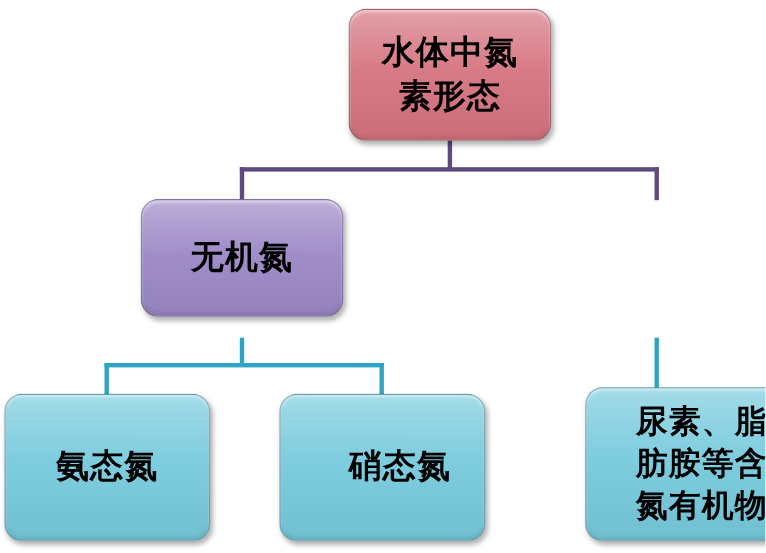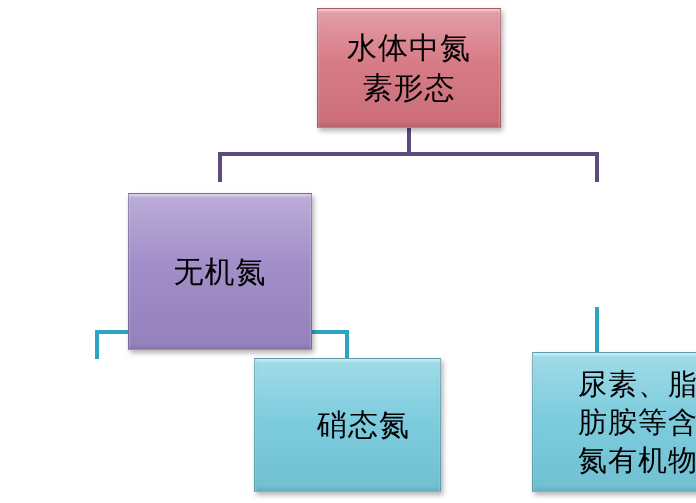--- a/index.html
+++ b/index.html
@@ -14,46 +14,45 @@
     background: #ffffff;
     overflow: hidden;
     font-family: "Liberation Serif", "DejaVu Serif", serif;
   }
   .node {
     position: absolute;
     display: flex;
     align-items: center;
     justify-content: center;
     text-align: center;
-    border-radius: 0;
+    border-radius: 16px;
     color: var(--text, #000000);
     font-size: 30px;
     line-height: 1.32;
-    font-weight: 400;
+    font-weight: 700;
     white-space: pre-line;
     letter-spacing: 1px;
     border: 1px solid rgba(0,0,0,0.18);
     box-shadow:
       2px 3px 5px rgba(0,0,0,0.30),
       inset 0 2px 3px rgba(255,255,255,0.55),
       inset 0 -2px 4px rgba(0,0,0,0.12);
     background-image: linear-gradient(to bottom,
       rgba(255,255,255,0.32),
       rgba(255,255,255,0.06) 45%,
       rgba(0,0,0,0.05));
     box-sizing: border-box;
   }
   .node-root {
     left: 317px; top: 8px; width: 184px; height: 120px;
     background-color: var(--root-fill, #d5737f);
   }
   .node-inorganic {
-    left: 128px; top: 181px; width: 184px; height: 157px;
+    left: 128px; top: 181px; width: 184px; height: 107px;
     background-color: var(--level2-fill, #9c87c6);
-    margin-top: 12px;
   }
   .node-organic {
     left: 504px; top: 181px; width: 186px; height: 127px;
     background-color: var(--level2-fill, #9c87c6);
   }
   .node-ammonia {
     left: 4px; top: 358px; width: 187px; height: 134px;
     background-color: var(--level3-fill, #76cadd);
   }
   .node-nitrate {
@@ -99,20 +98,21 @@
   <div class="connector cyan c-ammonia-down"></div>
   <div class="connector cyan c-nitrate-down"></div>
   <div class="connector cyan c-org-down"></div>
 
   <div class="node node-root">水体中氮
 素形态</div>
 
   <div class="node node-inorganic">无机氮</div>
 
 
+  <div class="node node-ammonia">氨态氮</div>
 
   <div class="node node-nitrate">硝态氮</div>
 
   <div class="node node-organics">尿素、脂
 肪胺等含
 氮有机物</div>
 
 </div>
 
 </body></html>

